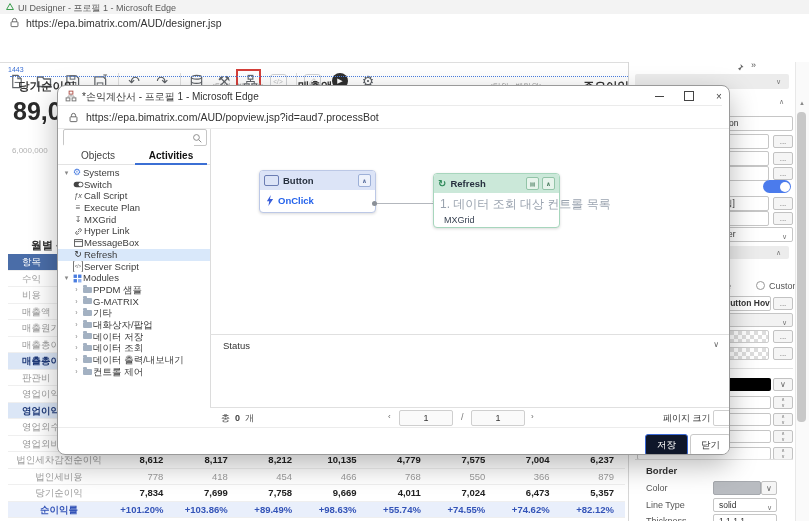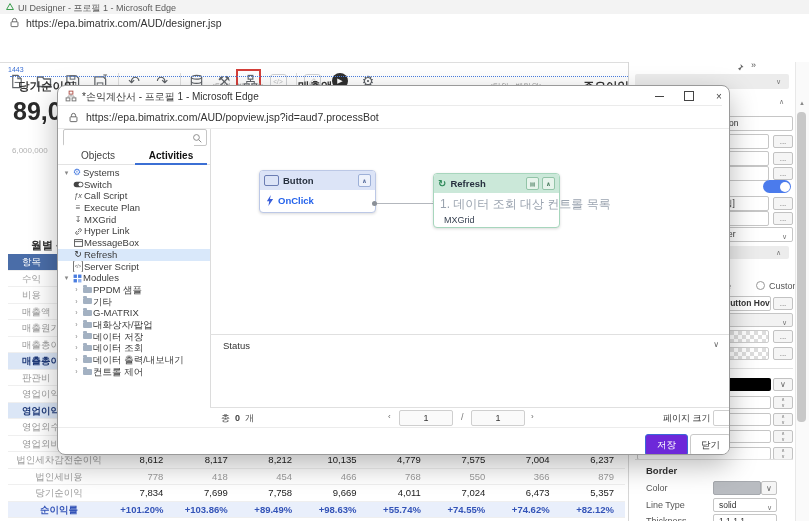--- a/index.html
+++ b/index.html
@@ -25,21 +25,21 @@
   .bignum{left:13px;top:97px;font-size:25px;font-weight:bold;color:#2b2b2b;}
   .axis{left:12px;top:146px;font-size:8px;color:#b3b3b3;}
   .sec-title{left:10px;top:238px;font-size:11px;font-weight:bold;color:#333;margin-left:21px;}
   .bg-table{left:8px;top:254px;width:617px;font-size:9.5px;color:#444;}
   .trow{display:flex;height:16.5px;line-height:16.5px;border-bottom:1px solid #efefef;box-sizing:border-box;}
   .tlabel{width:102px;padding-left:14px;box-sizing:border-box;white-space:nowrap;overflow:hidden;}
   .tlabel.center{padding-left:0;text-align:center;}
   .tval{flex:1;text-align:right;padding-right:11px;white-space:nowrap;}
   .thead{background:#4a6da8;color:#fff;}
   .dim{color:#9b9b9b;}
-  .strong{color:#222;font-weight:normal;}
+  .strong{color:#222;font-weight:bold;}
   .hl{background:#dbe6f6;color:#1f3a79;font-weight:bold;}
   .rate{background:#e9effb;color:#3353b7;font-weight:bold;}
   
   .rpanel{left:628px;top:62px;width:167px;height:459px;background:#fff;border-left:1px solid #d6d6d6;}
   .rp{position:absolute;box-sizing:border-box;}
   .rp-bar{background:#ececec;border-radius:2px;color:#777;font-size:7px;}
   .rp-input{border:1px solid #c6c6c6;border-radius:2px;background:#fff;font-size:8.5px;color:#333;overflow:hidden;white-space:nowrap;line-height:13px;}
   .rp-btn{border:1px solid #c2c2c2;border-radius:2px;background:#f5f5f5;color:#666;font-size:8px;text-align:center;line-height:11px;}
   .rp-lbl{font-size:9px;color:#555;}
   .checker{background:repeating-conic-gradient(#ddd 0 25%,#fff 0 50%) 0 0/8px 8px;border:1px solid #ccc;border-radius:2px;}
@@ -86,21 +86,21 @@
   .connector{position:absolute;height:1px;background:#b3b7bd;}
   .connector .dot{position:absolute;left:-2px;top:-2.5px;width:5px;height:5px;border-radius:50%;background:#8b9097;}
   .connector .ah{position:absolute;right:-2px;top:-5.5px;font-size:8px;color:#8b9097;}
   
   .status-sec{left:152px;top:248px;width:521px;height:74px;border-top:1px solid #e0e0e0;border-bottom:1px solid #e0e0e0;}
   .status-lbl{position:absolute;left:13px;top:5px;font-size:9.5px;color:#333;}
   .chev{color:#666;font-size:8px;}
   .pagerow{left:152px;top:322px;width:521px;height:19px;font-size:9px;color:#444;}
   .pagebox{position:absolute;top:2px;width:52px;height:14px;border:1px solid #cfcfcf;border-radius:2px;background:#fafafa;text-align:center;line-height:14px;font-size:9px;color:#333;}
   .ftr{left:0;top:341px;width:671px;height:28px;border-top:1px solid #ececec;}
-  .btn-save{position:absolute;left:587px;top:6px;width:41px;height:20px;background:#6d28d9;color:#fff;border:1px solid #3b69d6;border-radius:3px;font-size:9.5px;text-align:center;line-height:20px;}
+  .btn-save{position:absolute;left:587px;top:6px;width:41px;height:20px;background:#0f172a;color:#fff;border:1px solid #3b69d6;border-radius:3px;font-size:9.5px;text-align:center;line-height:20px;}
   .btn-close{position:absolute;left:632px;top:6px;width:39px;height:20px;background:#fff;color:#333;border:1px solid #c9c9c9;border-radius:3px;font-size:9.5px;text-align:center;line-height:20px;}
   svg{display:block;}
 </style>
 </head>
 <body>
 
 <div class="abs main-titlebar">
   <span class="abs" style="left:5px;top:2px">
     <svg width="10" height="10" viewBox="0 0 16 16">
         <path d="M8 2.5l5.5 9.5H2.5z" fill="none" stroke="#3a9e4d" stroke-width="1.6"></path>
@@ -468,28 +468,28 @@
         <span class="ic">
           <span class="folder"></span>
         </span>
         <span>PPDM 샘플</span>
       </div>
     <div class="trw indent2">
         <span class="car">›</span>
         <span class="ic">
           <span class="folder"></span>
         </span>
+        <span>G-MATRIX</span>
+      </div>
+    <div class="trw indent2">
+        <span class="car">›</span>
+        <span class="ic">
+          <span class="folder"></span>
+        </span>
         <span>기타</span>
-      </div>
-    <div class="trw indent2">
-        <span class="car">›</span>
-        <span class="ic">
-          <span class="folder"></span>
-        </span>
-        <span>G-MATRIX</span>
       </div>
     <div class="trw indent2">
         <span class="car">›</span>
         <span class="ic">
           <span class="folder"></span>
         </span>
         <span>대화상자/팝업</span>
       </div>
     <div class="trw indent2">
         <span class="car">›</span>

